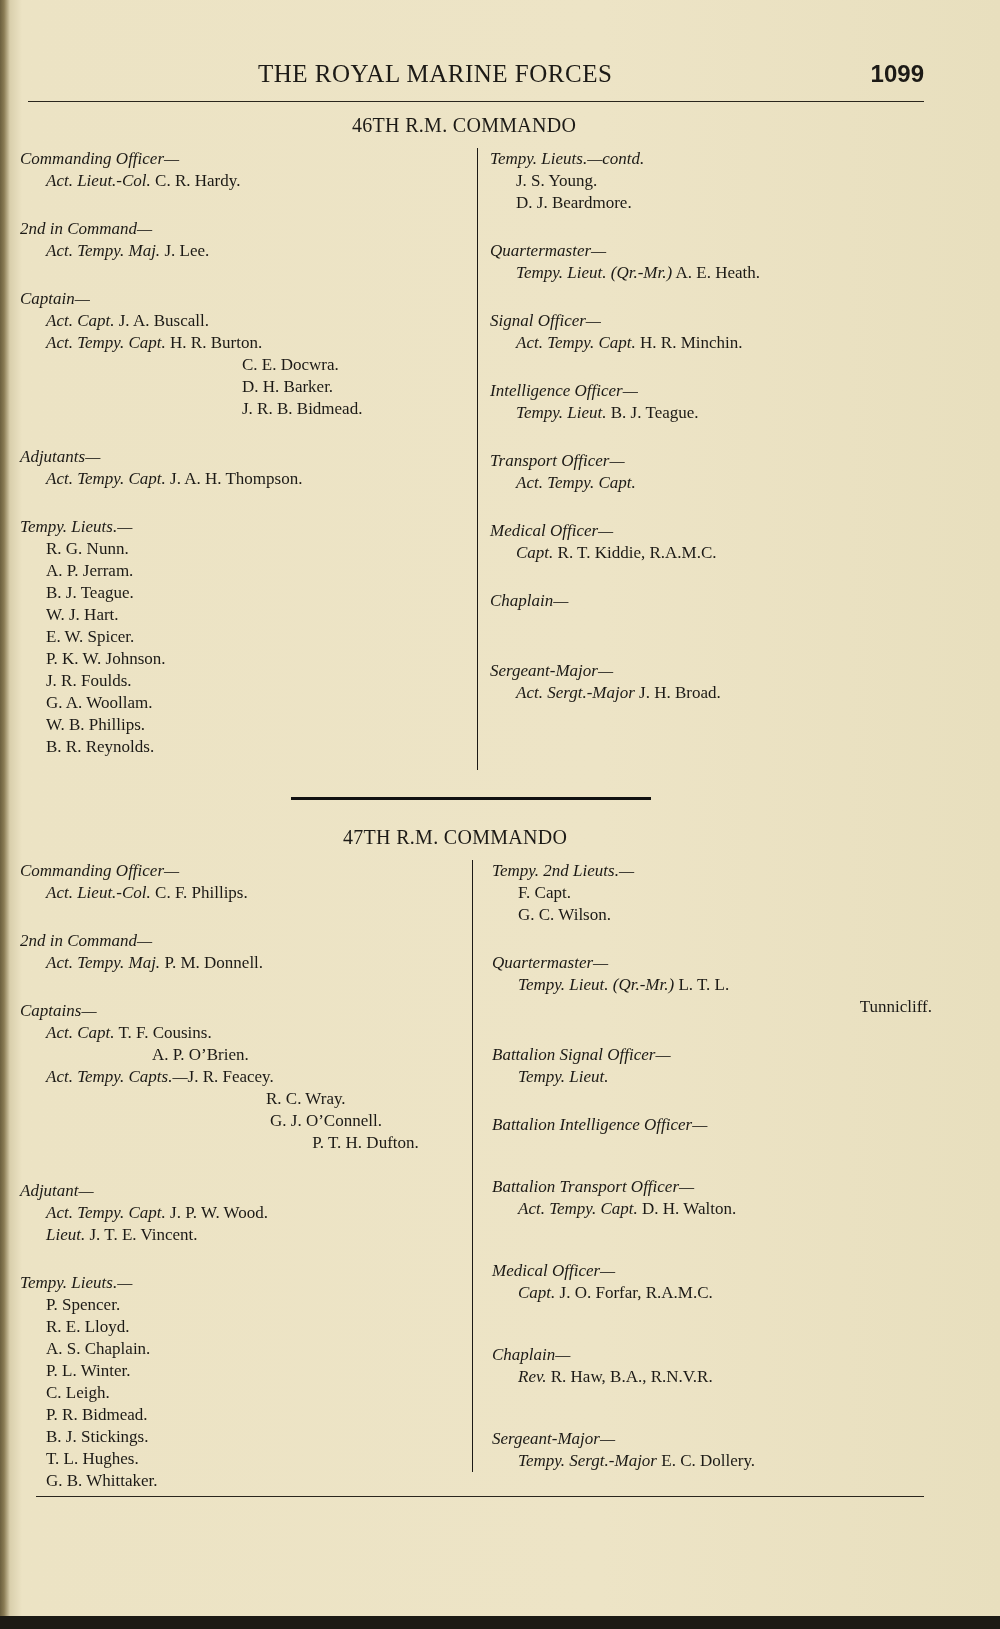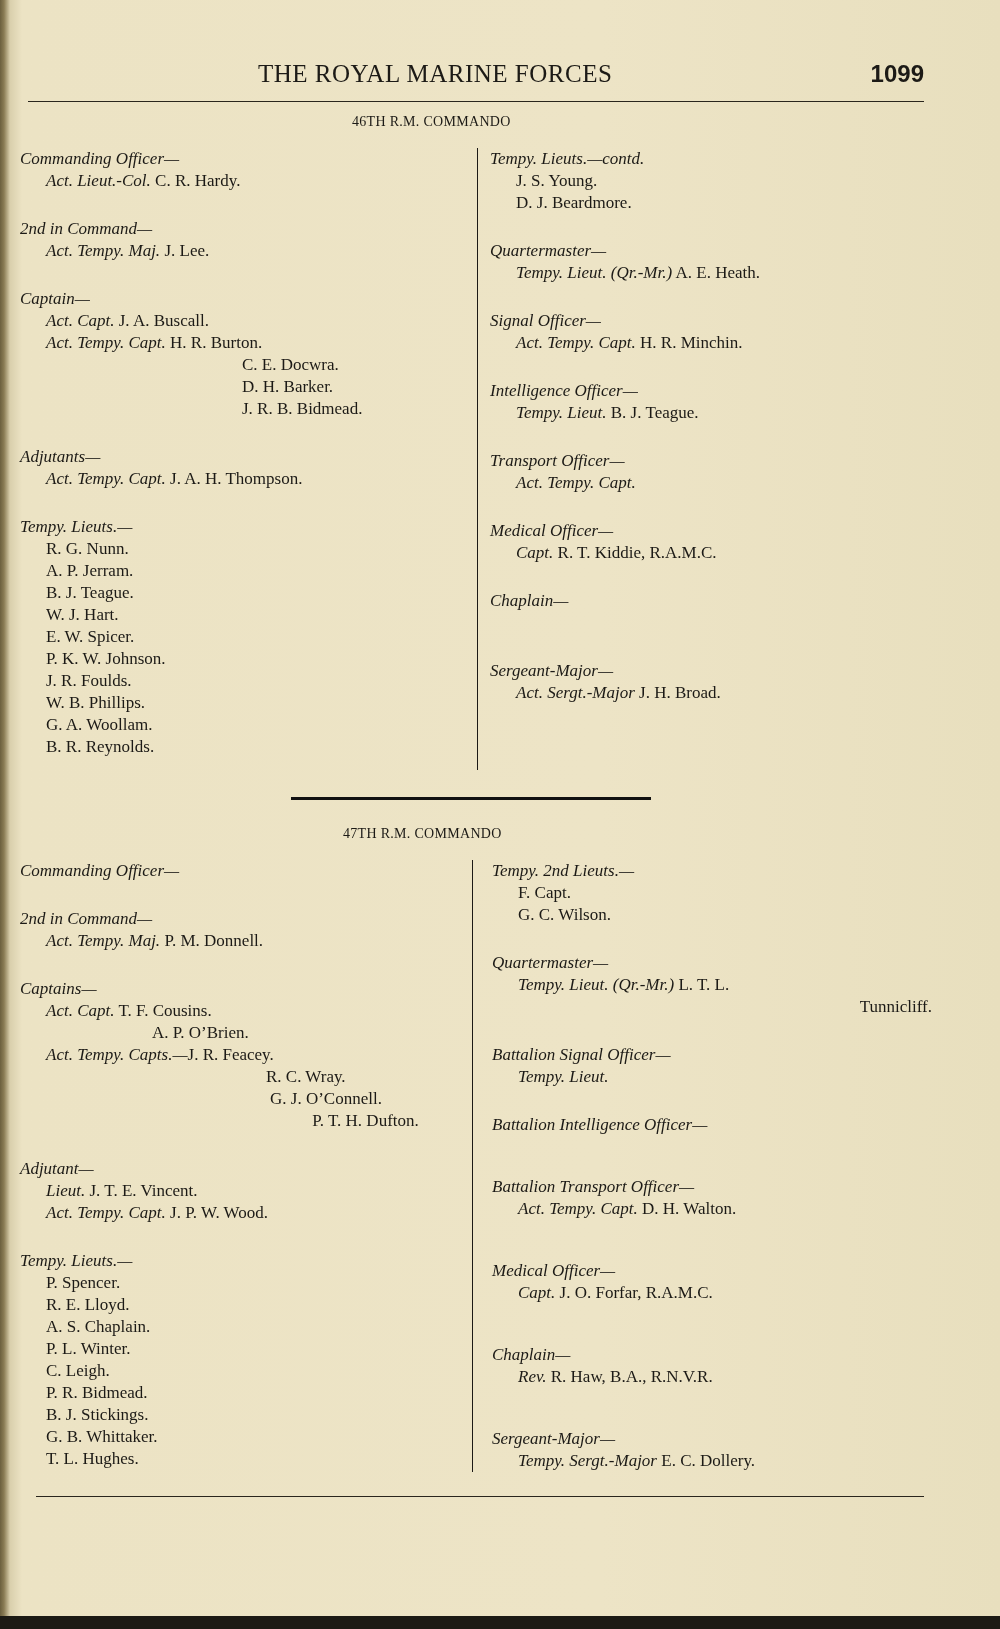--- a/index.html
+++ b/index.html
@@ -26,21 +26,21 @@
     font-family: "Liberation Serif", serif; font-size: 25px; letter-spacing: 0.5px;
   }
   .page-number {
     position: absolute; right: 0; top: 4px;
     font-family: "Liberation Sans", sans-serif; font-weight: bold; font-size: 24px;
   }
   .rule {
     position: absolute; height: 0; border-top: 1.5px solid #2a261d;
   }
   .section-title {
-    position: absolute; font-family: "Liberation Serif", serif; font-size: 14px; letter-spacing: 0.3px;
+    position: absolute; font-family: "Liberation Serif", serif; font-size: 20px; letter-spacing: 0.3px;
   }
   .col {
     position: absolute;
     font-family: "Liberation Serif", serif; font-size: 17px; line-height: 22px;
   }
   .divider-v { position: absolute; width: 0; border-left: 1.5px solid #1c1a16; }
   .heading { font-style: italic; }
   .entry { padding-left: 26px; white-space: nowrap; }
   .name { padding-left: 26px; white-space: nowrap; }
   .rank { font-style: italic; }
@@ -80,22 +80,22 @@
     <div class="entry"><span class="rank">Act. Tempy. Capt.</span> <span>J. A. H. Thompson.</span></div>
     <div class="gap"></div>
     <div class="heading">Tempy. Lieuts.—</div>
     <div class="name">R. G. Nunn.</div>
     <div class="name">A. P. Jerram.</div>
     <div class="name">B. J. Teague.</div>
     <div class="name">W. J. Hart.</div>
     <div class="name">E. W. Spicer.</div>
     <div class="name">P. K. W. Johnson.</div>
     <div class="name">J. R. Foulds.</div>
+    <div class="name">G. A. Woollam.</div>
     <div class="name">W. B. Phillips.</div>
-    <div class="name">G. A. Woollam.</div>
     <div class="name">B. R. Reynolds.</div>
   </div>
 
   <div class="col" style="left:490px; top:148px; width:450px;">
     <div class="heading">Tempy. Lieuts.—contd.</div>
     <div class="name">J. S. Young.</div>
     <div class="name">D. J. Beardmore.</div>
     <div class="gap"></div>
     <div class="heading">Quartermaster—</div>
     <div class="entry"><span class="rank">Tempy. Lieut. (Qr.-Mr.)</span> <span>A. E. Heath.</span></div>
@@ -118,46 +118,47 @@
     <div class="entry"><span class="rank">Act. Sergt.-Major</span> <span>J. H. Broad.</span></div>
   </div>
 
   <div class="heavy-rule" style="left:291px; top:797px; width:360px;"></div>
 
   <div class="section-title" style="left:343px; top:826px;">47TH R.M. COMMANDO</div>
   <div class="divider-v" style="left:472px; top:860px; height:612px;"></div>
 
   <div class="col" style="left:20px; top:860px; width:445px;">
     <div class="heading">Commanding Officer—</div>
+    <div class="entry"><span class="rank">Act. Lieut.-Col.</span> <span>C. F. Phillips.</span></div>
     <div class="gap"></div>
     <div class="heading">2nd in Command—</div>
     <div class="entry"><span class="rank">Act. Tempy. Maj.</span> <span>P. M. Donnell.</span></div>
     <div class="gap"></div>
     <div class="heading">Captains—</div>
     <div class="entry"><span class="rank">Act. Capt.</span> <span>T. F. Cousins.</span></div>
     <div class="cont" style="padding-left:132px;">A. P. O’Brien.</div>
     <div class="entry"><span class="rank">Act. Tempy. Capts.—</span><span>J. R. Feacey.</span></div>
     <div class="cont" style="padding-left:246px;">R. C. Wray.</div>
     <div class="cont" style="padding-left:250px;">G. J. O’Connell.</div>
     <div class="cont" style="padding-left:246px;text-align:center;">P. T. H. Dufton.</div>
     <div class="gap"></div>
     <div class="heading">Adjutant—</div>
+    <div class="entry"><span class="rank">Act. Tempy. Capt.</span> <span>J. P. W. Wood.</span></div>
     <div class="entry"><span class="rank">Lieut.</span> <span>J. T. E. Vincent.</span></div>
-    <div class="entry"><span class="rank">Act. Tempy. Capt.</span> <span>J. P. W. Wood.</span></div>
     <div class="gap"></div>
     <div class="heading">Tempy. Lieuts.—</div>
     <div class="name">P. Spencer.</div>
     <div class="name">R. E. Lloyd.</div>
     <div class="name">A. S. Chaplain.</div>
     <div class="name">P. L. Winter.</div>
     <div class="name">C. Leigh.</div>
     <div class="name">P. R. Bidmead.</div>
     <div class="name">B. J. Stickings.</div>
+    <div class="name">T. L. Hughes.</div>
     <div class="name">G. B. Whittaker.</div>
-    <div class="name">T. L. Hughes.</div>
   </div>
 
   <div class="col" style="left:492px; top:860px; width:440px;">
     <div class="heading">Tempy. 2nd Lieuts.—</div>
     <div class="name">F. Capt.</div>
     <div class="name">G. C. Wilson.</div>
     <div class="gap"></div>
     <div class="heading">Quartermaster—</div>
     <div class="entry"><span class="rank">Tempy. Lieut. (Qr.-Mr.)</span> <span>L. T. L.</span></div>
     <div class="cont" style="text-align:right; padding-right:0;">Tunnicliff.</div>

